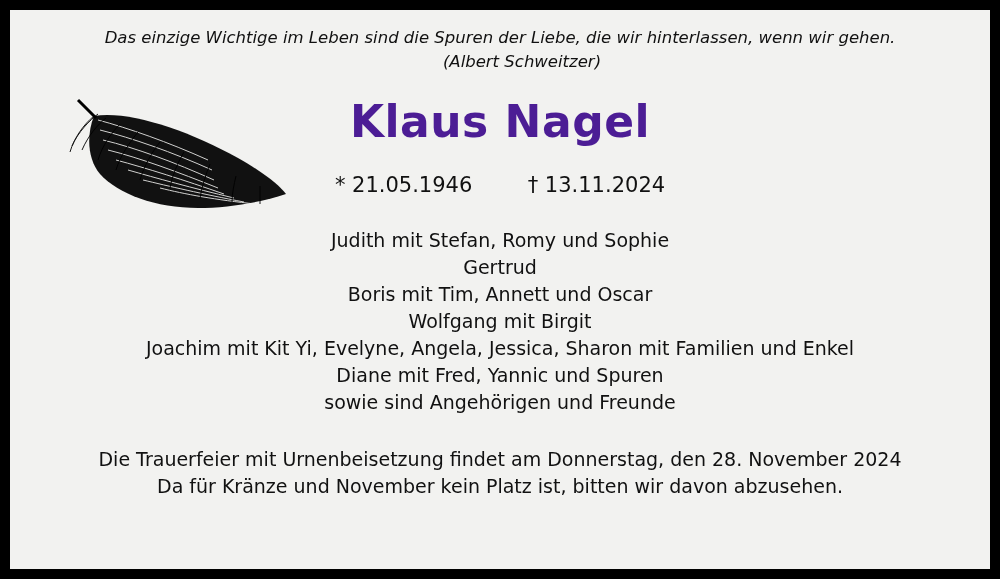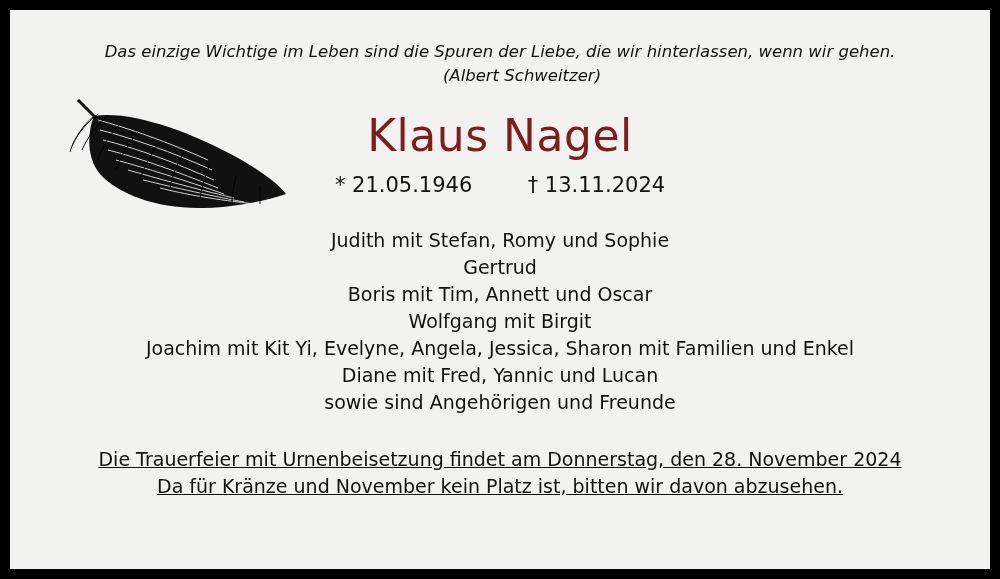--- a/index.html
+++ b/index.html
@@ -20,43 +20,43 @@
     height: 559px;
     background: #f2f2f0;
     overflow: hidden;
   }
   .quote {
     text-align: center;
     font-style: italic;
     color: #111;
     font-size: 16.5px;
     line-height: 1.45;
-    padding-top: 30px;
+    padding-top: 16px;
   }
   .quote-author {
     text-align: center;
     font-style: italic;
     color: #111;
     font-size: 16.5px;
     line-height: 1.45;
     padding-left: 44px;
   }
   .name {
     text-align: center;
-    font-weight: normal;
+    font-weight: bold;
     font-size: 44px;
-    color: #7f1d1d;
+    color: #4c1d95;
     letter-spacing: 0.5px;
     margin-top: 22px;
   }
   .dates {
     text-align: center;
     font-size: 21px;
     color: #111;
-    margin-top: 12px;
+    margin-top: 26px;
   }
   .dates .gap {
     display: inline-block;
     width: 42px;
   }
   .mourners {
     text-align: center;
     font-size: 19px;
     color: #111;
     line-height: 1.42;
@@ -64,21 +64,20 @@
   }
   .mourners div {
     white-space: nowrap;
   }
   .service {
     text-align: center;
     font-size: 19px;
     color: #111;
     line-height: 1.42;
     margin-top: 30px;
-    text-decoration: underline;
   }
   .service div {
     white-space: nowrap;
   }
   .feather {
     position: absolute;
     left: 38px;
     top: 80px;
     width: 250px;
     height: 140px;
@@ -130,21 +129,21 @@
     <span class="gap"></span>
     <span>† 13.11.2024</span>
   </div>
 
   <div class="mourners">
     <div>Judith mit Stefan, Romy und Sophie</div>
     <div>Gertrud</div>
     <div>Boris mit Tim, Annett und Oscar</div>
     <div>Wolfgang mit Birgit</div>
     <div>Joachim mit Kit Yi, Evelyne, Angela, Jessica, Sharon mit Familien und Enkel</div>
-    <div>Diane mit Fred, Yannic und Lucan</div>
+    <div>Diane mit Fred, Yannic und Spuren</div>
     <div>sowie sind Angehörigen und Freunde</div>
   </div>
 
   <div class="service">
     <div>Die Trauerfeier mit Urnenbeisetzung findet am Donnerstag, den 28. November 2024</div>
     <div>Da für Kränze und November kein Platz ist, bitten wir davon abzusehen.</div>
   </div>
 
 </div>
 

